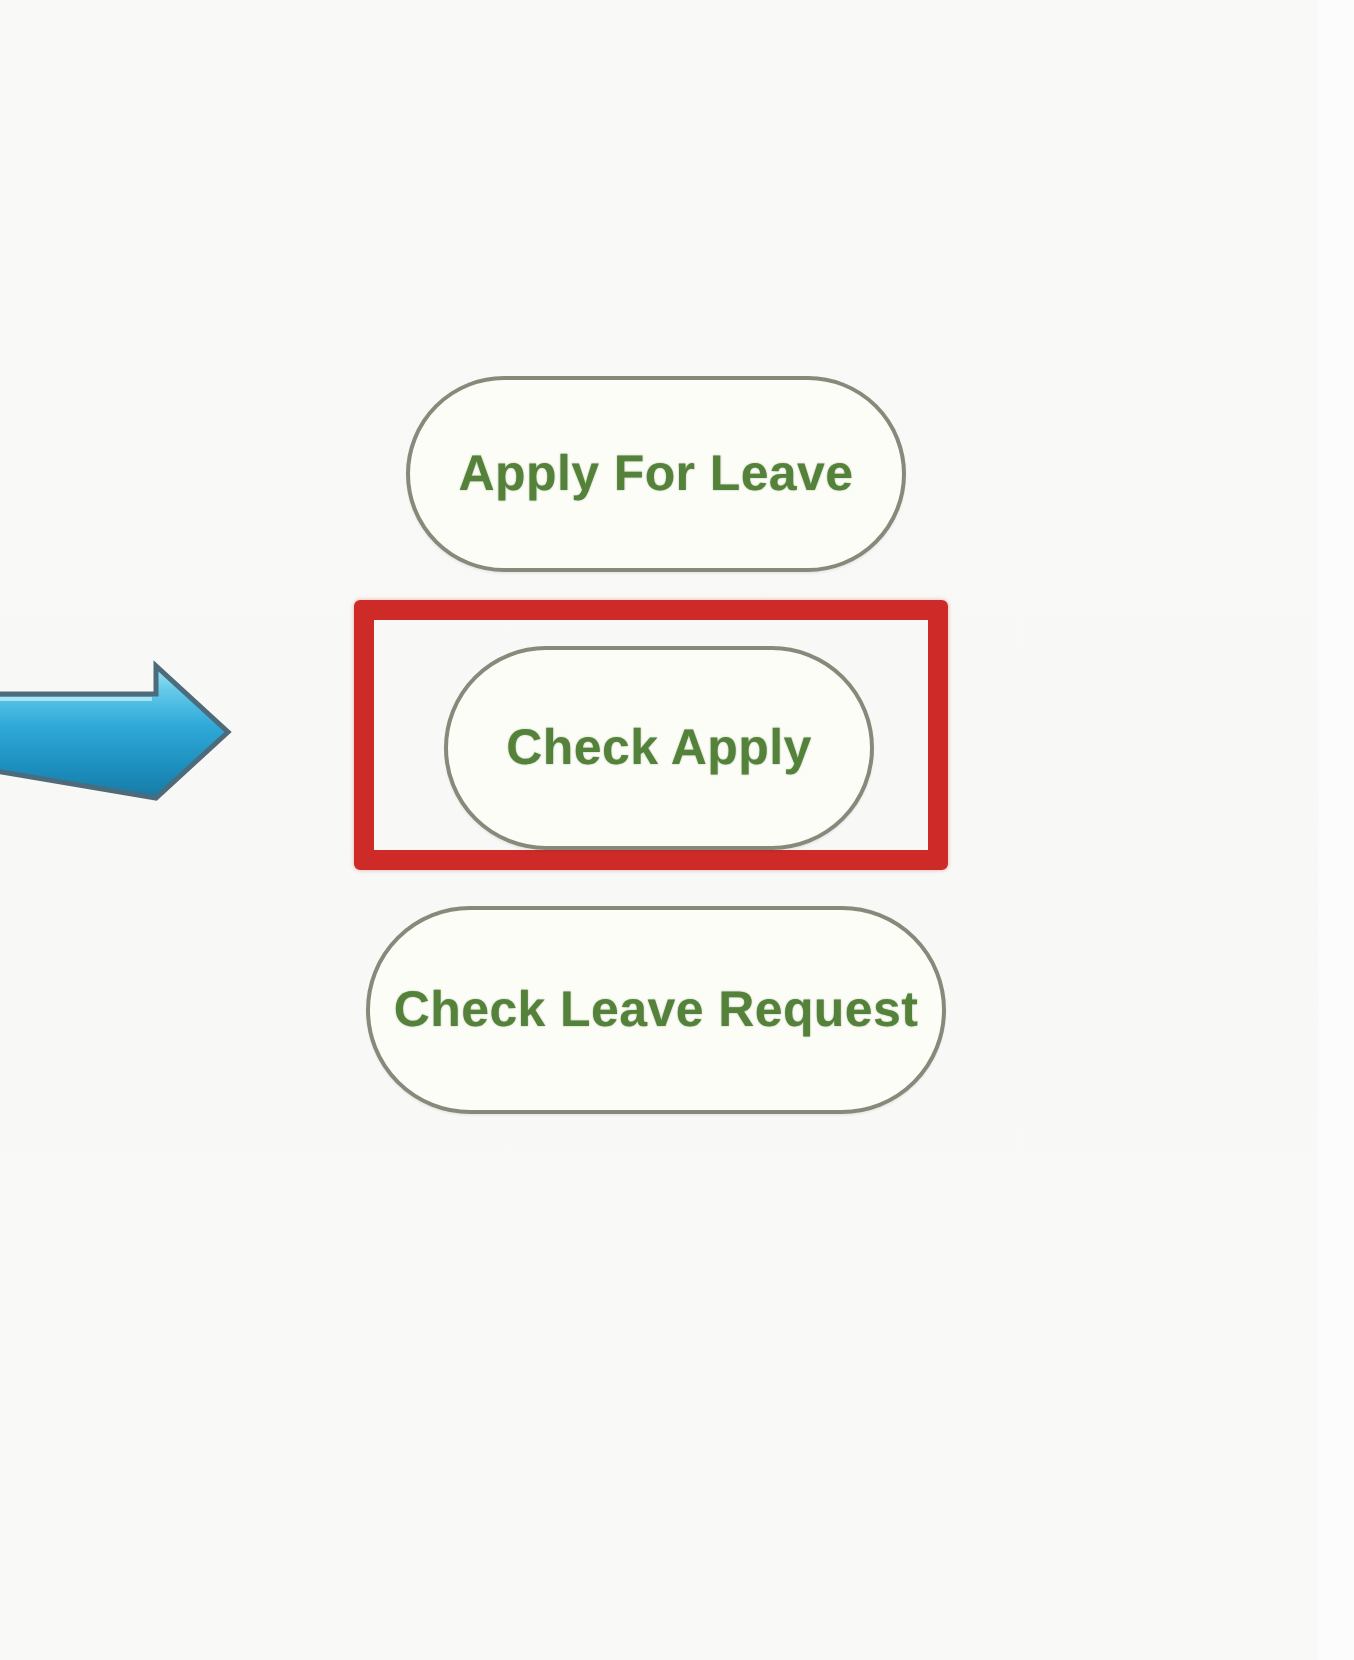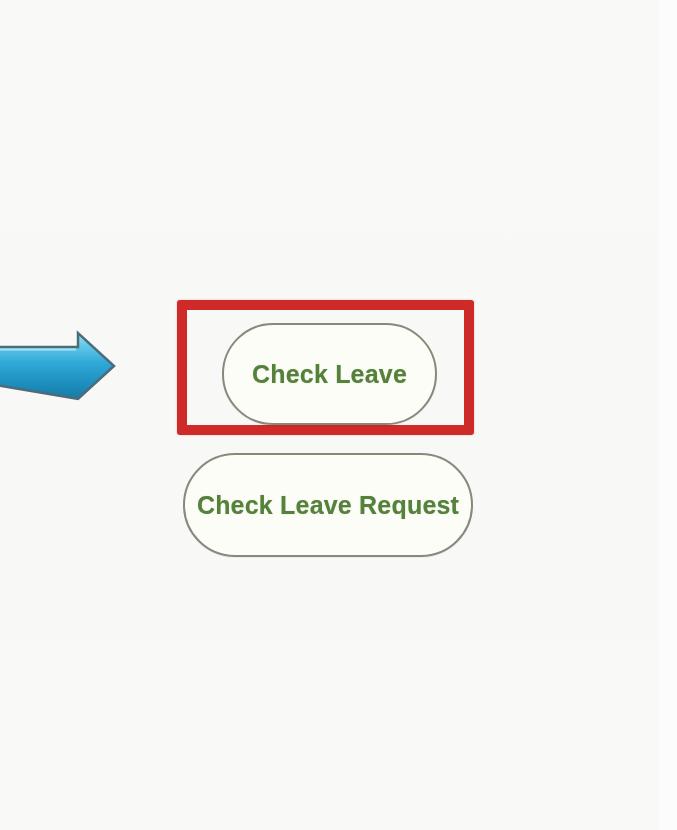--- a/index.html
+++ b/index.html
@@ -58,24 +58,25 @@
     display: block;
   }
 </style>
 </head>
 <body>
 
 <div class="screen">
 
   <div class="edge-strip"></div>
 
+  <button class="pill-btn" id="btn-apply">Apply For Leave</button>
 
   <div class="highlight-box"></div>
 
-  <button class="pill-btn" id="btn-check">Check Leave</button>
+  <button class="pill-btn" id="btn-check">Check Apply</button>
 
   <button class="pill-btn" id="btn-view">Check Leave Request</button>
 
   <svg class="pointer-arrow" viewBox="0 0 118 72" aria-hidden="true">
     <defs>
       <linearGradient id="arrowGrad" x1="0" y1="0" x2="0" y2="1">
         <stop offset="0" stop-color="#a5e4f6"></stop>
         <stop offset="0.18" stop-color="#64cae9"></stop>
         <stop offset="0.45" stop-color="#2fa9d8"></stop>
         <stop offset="0.8" stop-color="#1b8cbb"></stop>

